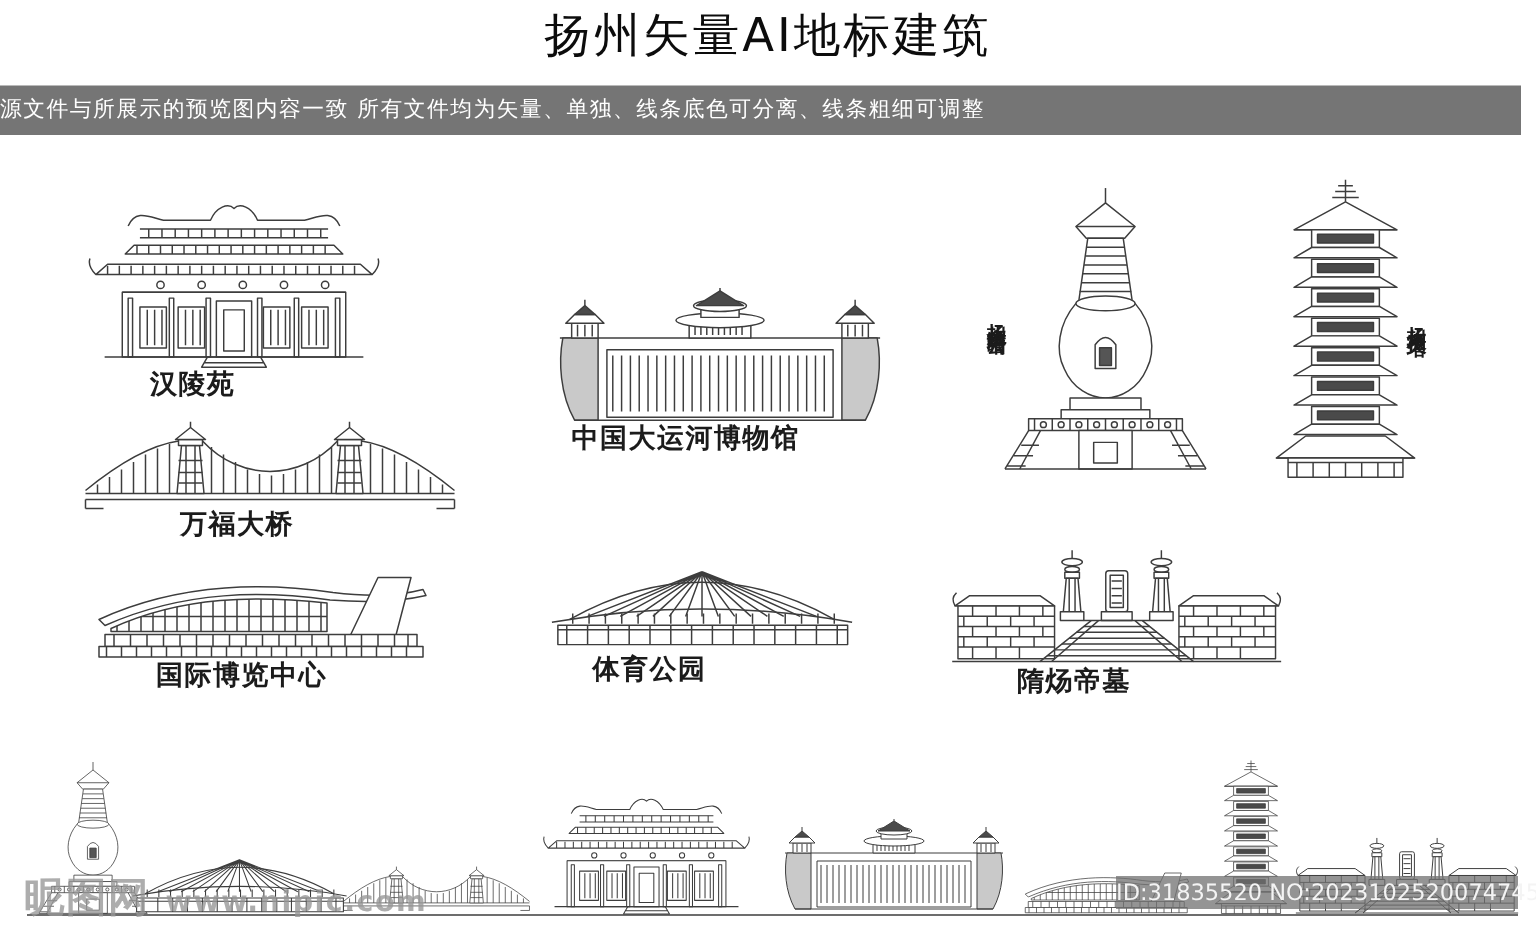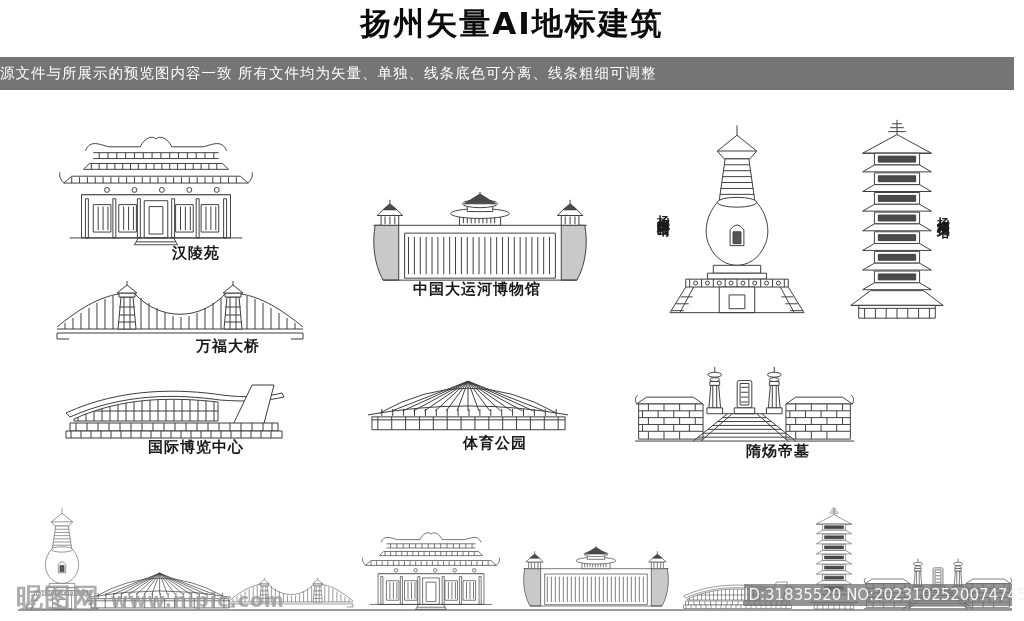--- a/index.html
+++ b/index.html
@@ -1,23 +1,23 @@
 <!DOCTYPE html>
 <html><head>
 <meta charset="utf-8">
 <style>
   html,body{margin:0;padding:0;}
   body{width:1024px;height:621px;background:#ffffff;position:relative;overflow:hidden;
        font-family:"DejaVu Sans","Liberation Sans",sans-serif;}
   .abs{position:absolute;}
-  .title{top:3px;left:0;width:1024px;text-align:center;font-size:31px;font-weight:700;
+  .title{top:3px;left:0;width:1024px;text-align:center;font-size:31px;font-weight:400;
          color:#0c0c0c;letter-spacing:2px;}
   .banner{top:57px;left:0;width:1014px;height:33px;background:#757575;color:#ffffff;
           font-size:14.5px;line-height:33px;text-align:left;letter-spacing:1px;}
-  .lm-label{font-size:15px;font-weight:700;color:#1b1b1b;text-align:right;letter-spacing:1px;}
+  .lm-label{font-size:18px;font-weight:700;color:#1b1b1b;text-align:left;letter-spacing:1px;}
   .vlabel{font-size:13px;font-weight:700;color:#1b1b1b;writing-mode:vertical-rl;
           text-orientation:upright;letter-spacing:2px;line-height:14px;}
   .wm-left{left:16px;top:580px;font-size:27px;font-weight:700;color:rgba(150,150,150,0.78);
            letter-spacing:1px;white-space:nowrap;}
   .wm-left .url{font-size:19px;}
   .wm-right{left:744px;top:584px;width:268px;height:22px;background:rgba(112,112,112,0.75);
             color:#f4f4f4;font-size:15px;line-height:22px;text-align:center;white-space:nowrap;}
   svg{display:block;}
 </style>
 </head>

